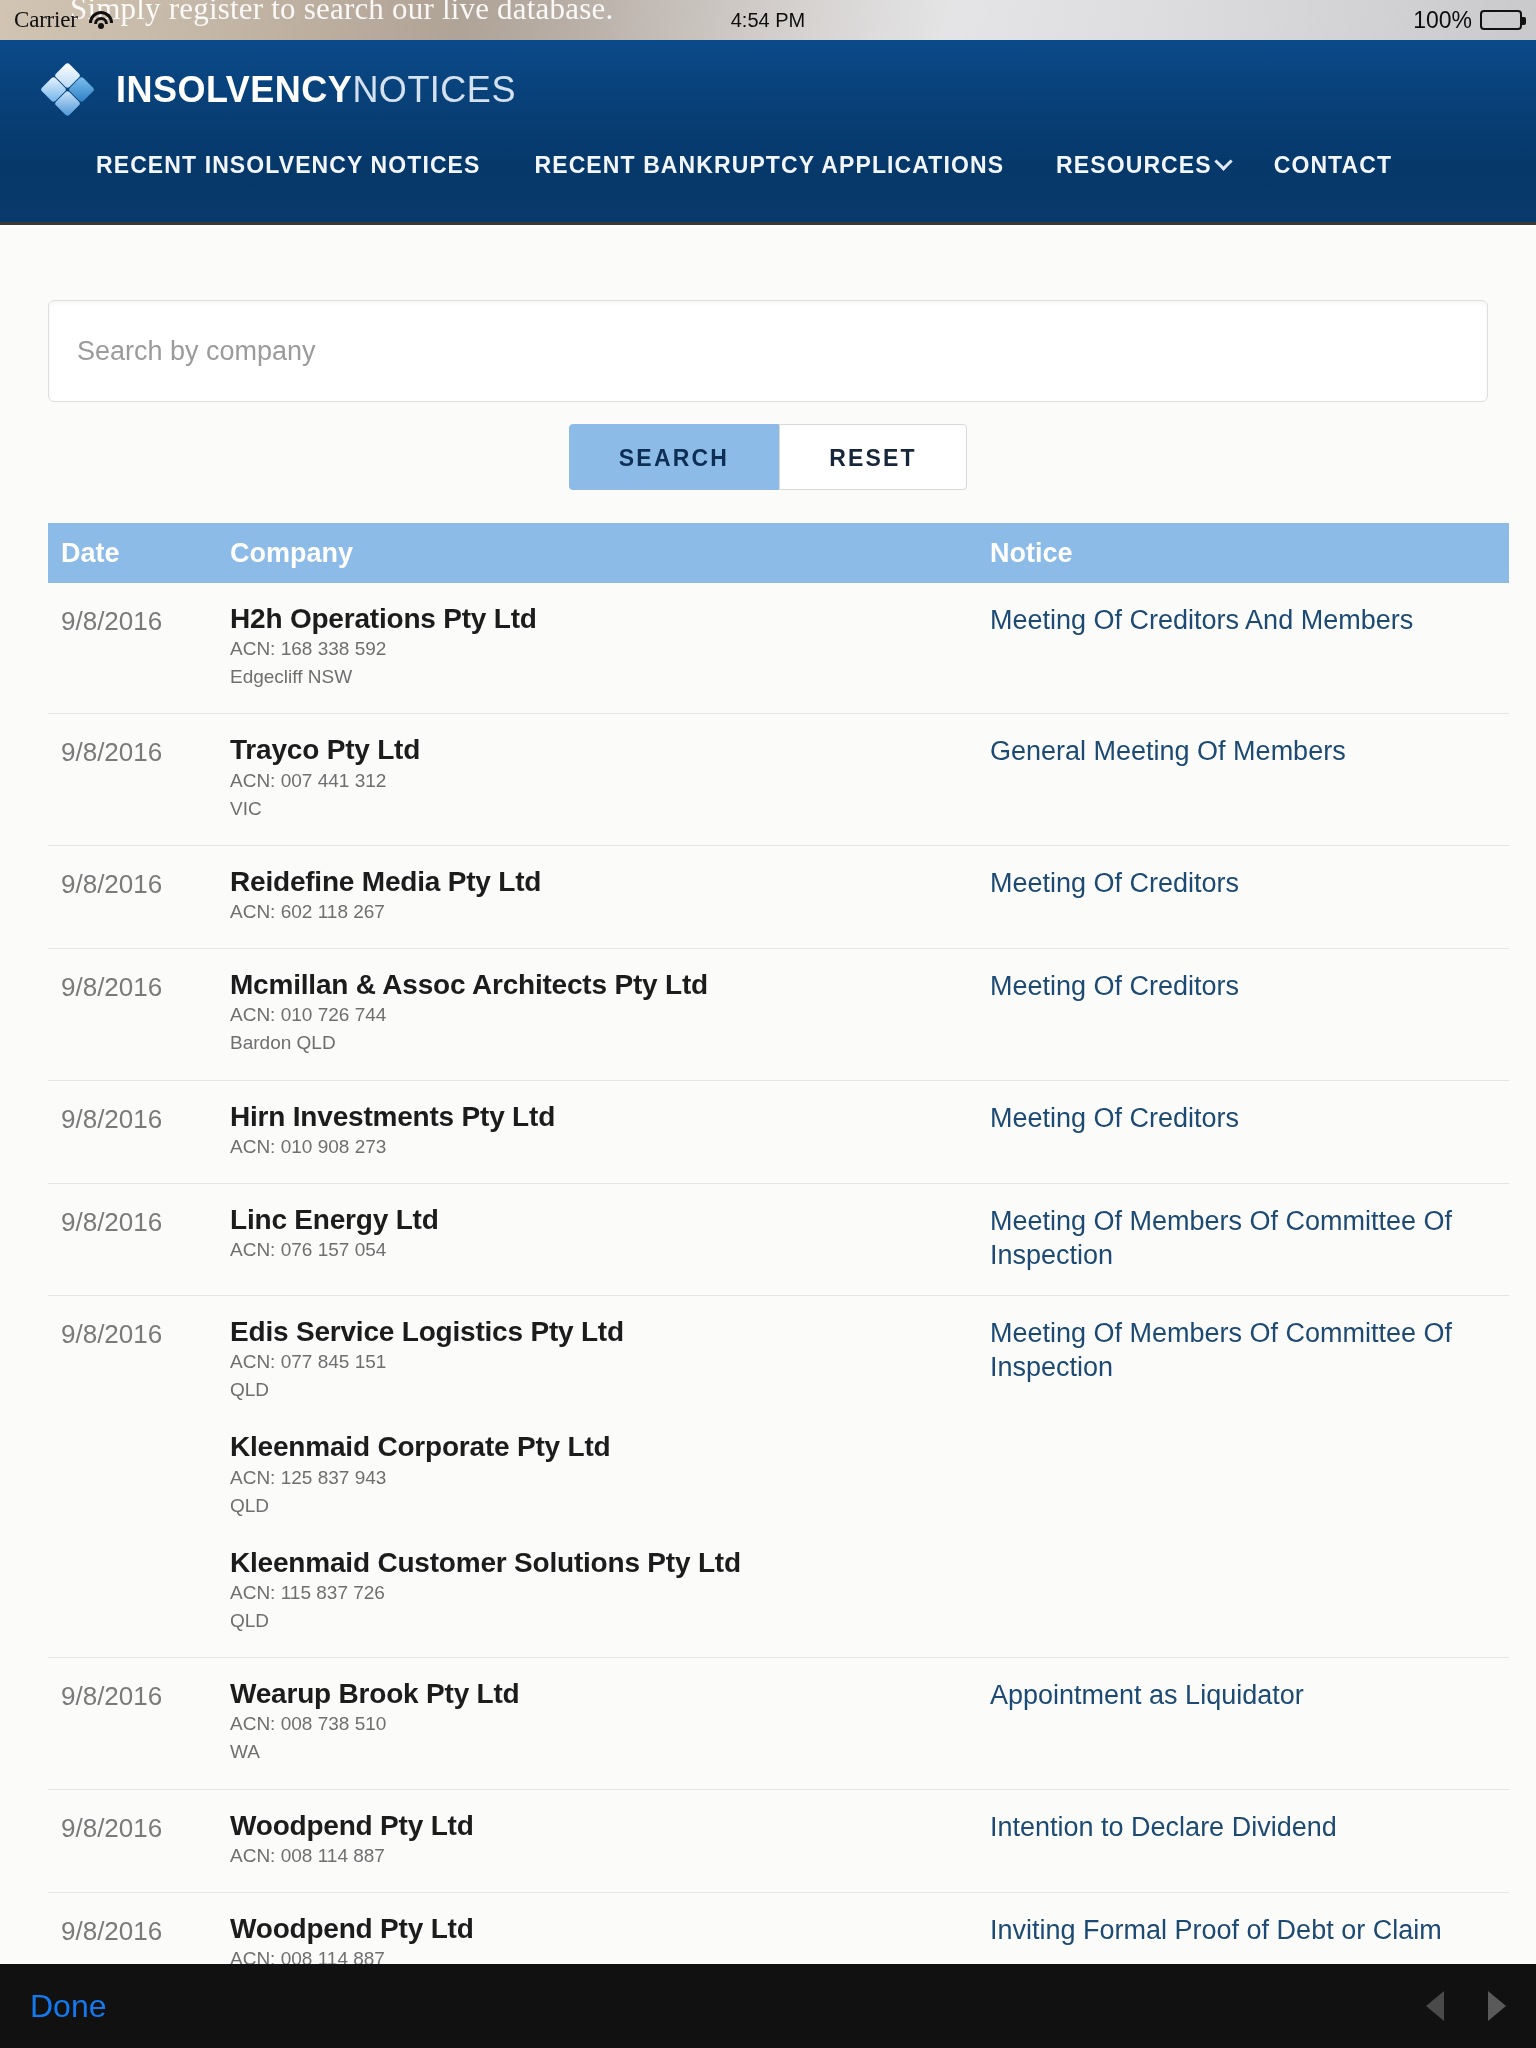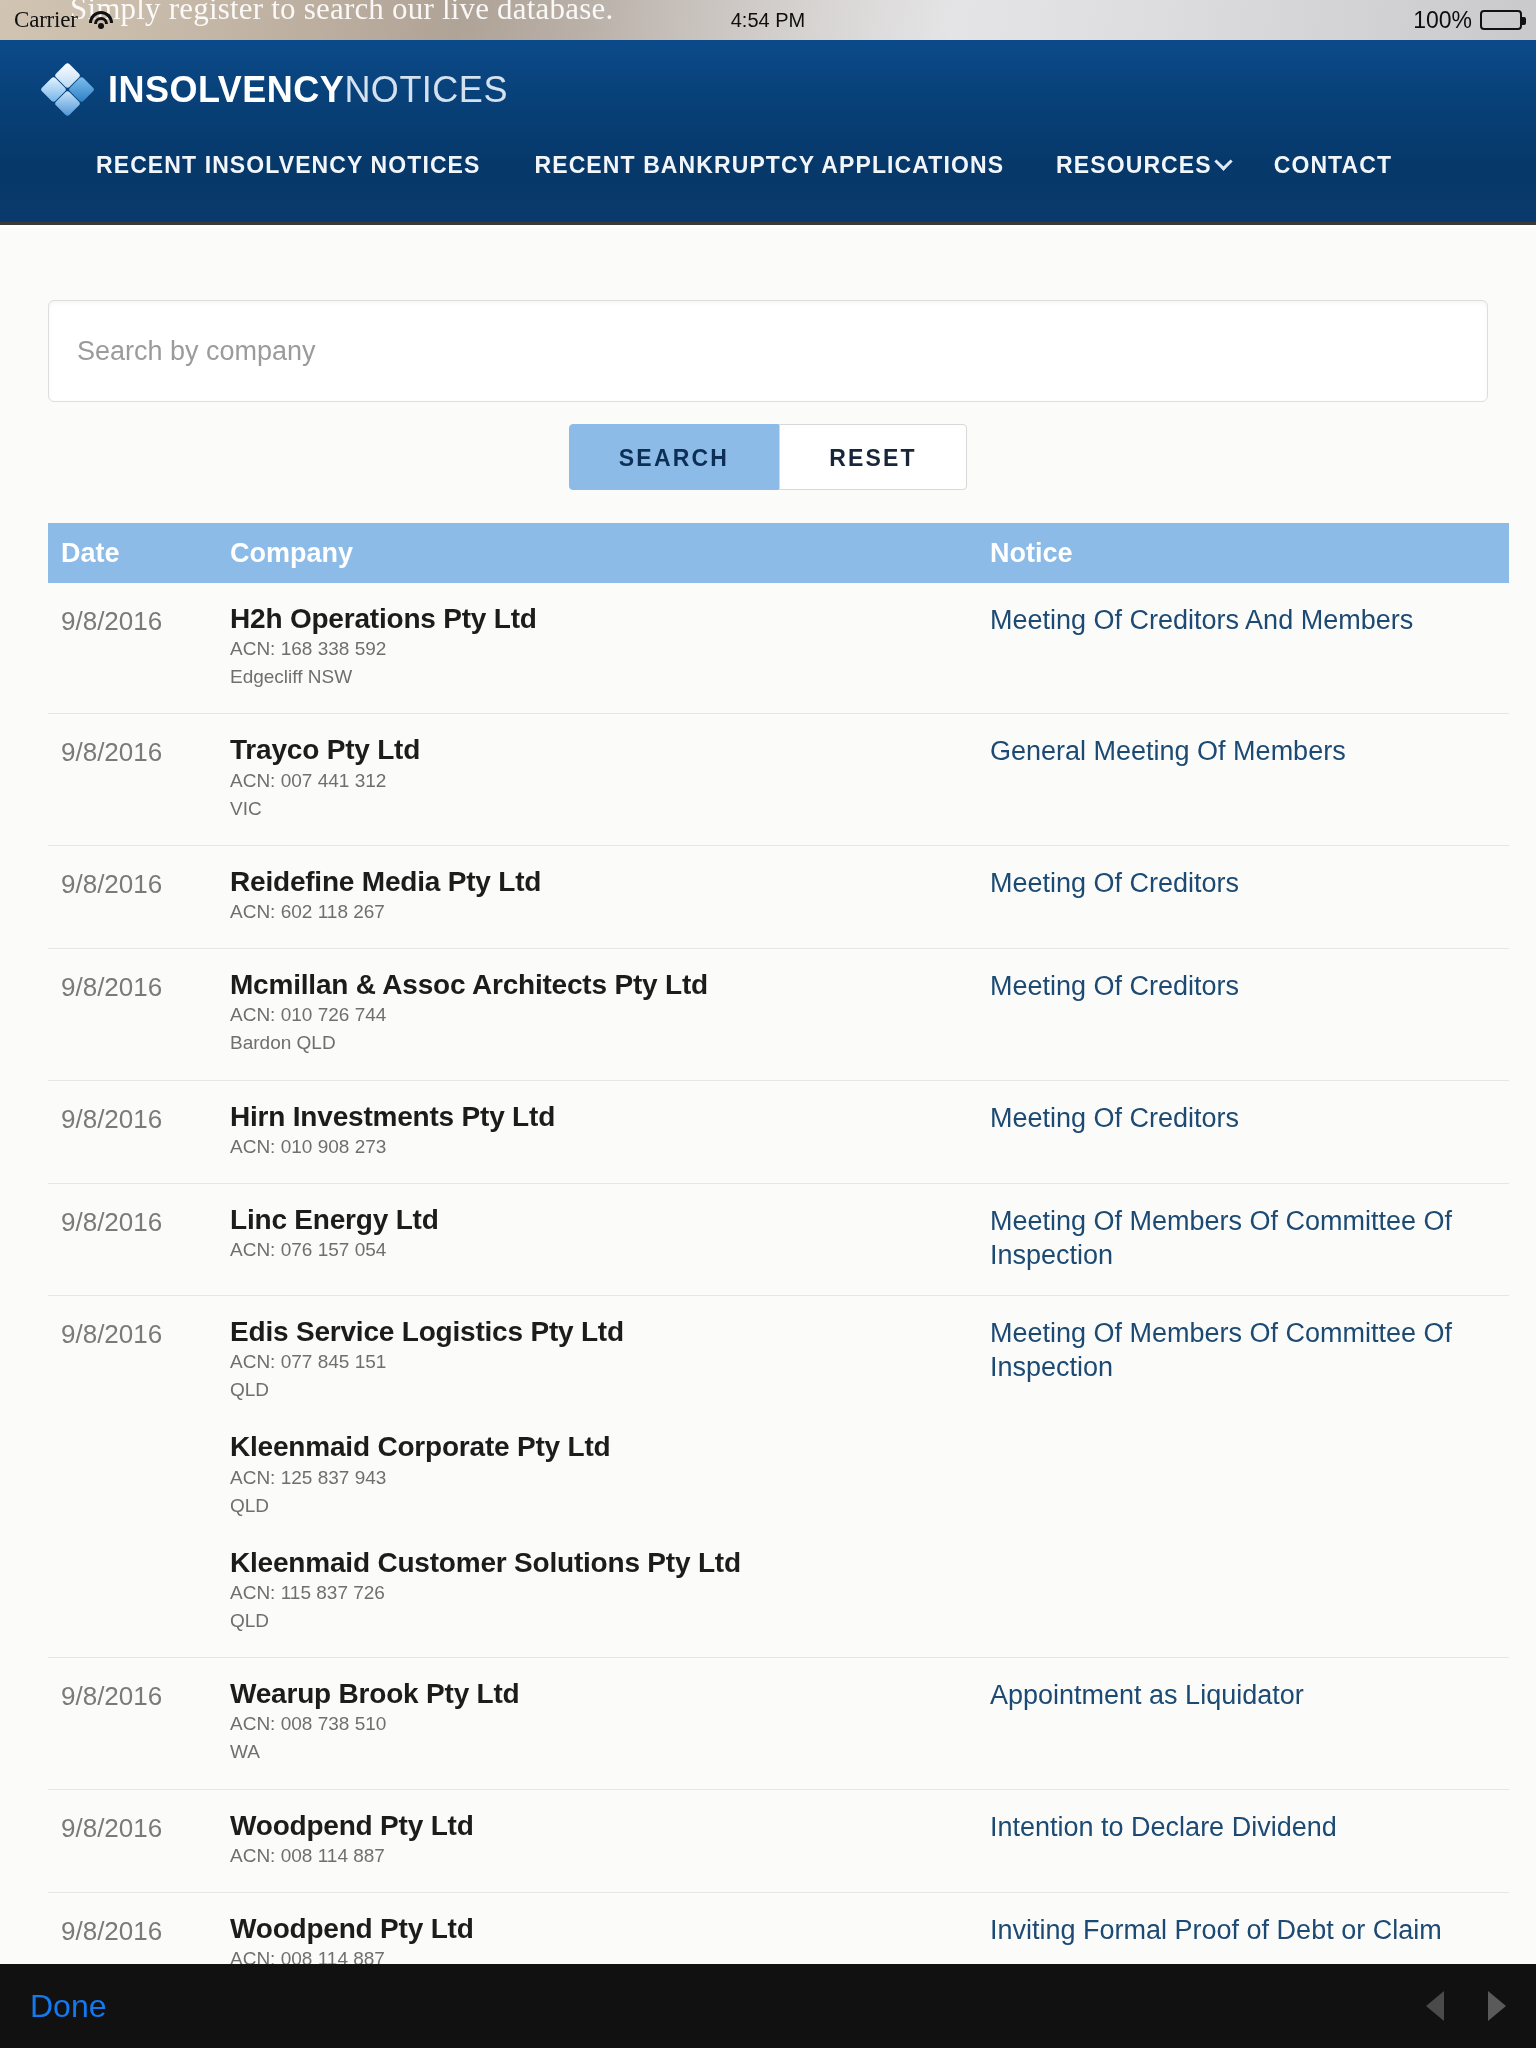--- a/index.html
+++ b/index.html
@@ -59,21 +59,21 @@
   }
 
   
   .site-header {
     position: absolute; top: 40px; left: 0; width: 1536px; height: 185px;
     background: linear-gradient(180deg,#0b4a8a 0%, #084077 35%, #06386a 70%, #0a3a6b 100%);
     border-bottom: 3px solid #3b3a36;
   }
   .logo-wrap {
     position: absolute; left: 44px; top: 26px;
-    display: flex; align-items: center; gap: 16px;
+    display: flex; align-items: center; gap: 24px;
   }
   .logo-mark { width: 48px; height: 48px; position: relative; }
   .logo-mark span {
     position: absolute; width: 19px; height: 19px; border-radius: 3px;
     transform: rotate(45deg);
   }
   .logo-mark span:nth-child(1){ left:0px;  top:14px; background: linear-gradient(135deg,#eaf4ff,#6fb3e8); }
   .logo-mark span:nth-child(2){ left:14px; top:0px;  background: linear-gradient(135deg,#ffffff,#b8d9f5); }
   .logo-mark span:nth-child(3){ left:14px; top:28px; background: linear-gradient(135deg,#cfe6fb,#4a94d6); }
   .logo-mark span:nth-child(4){ left:28px; top:14px; background: linear-gradient(135deg,#7fc0ef,#2b7fc4); }

